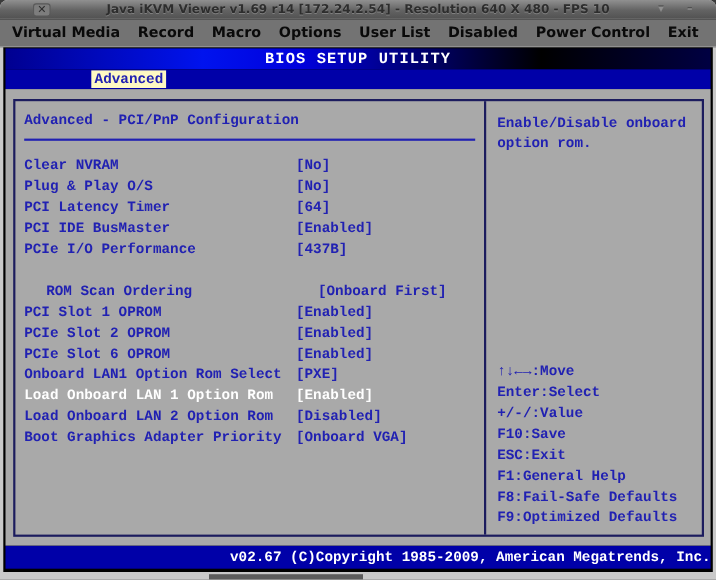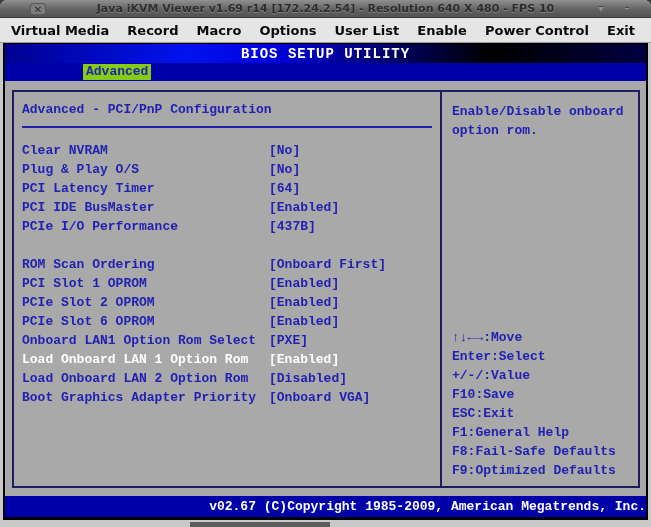--- a/index.html
+++ b/index.html
@@ -35,21 +35,21 @@
     text-align:center; font-size:10px; font-weight:bold;
     color:#2e2e2e; cursor:default;
   }
   .tb-close { margin-left:30px; background:#7d7d7d; border:1px solid #595959; border-radius:3px; }
   .tb-spacer { flex:1; }
   .tb-restore { margin-right:10px; color:#8f8f8f; text-shadow:0 -1px 0 #444; }
   .tb-min { margin-right:16px; color:#8f8f8f; text-shadow:0 -1px 0 #444; }
   
   .menubar {
     height:25px; flex:none;
-    background:#e5e5e5;
+    background:#737373;
     border-bottom:1px solid #9a9a9a;
     display:flex; align-items:center; justify-content:space-between;
     padding:0 16px 0 11px;
     text-align:center;
   }
   .menu-item {
     font-size:13px; font-weight:bold; color:#0a0a0a;
     white-space:nowrap; cursor:default;
   }
   
@@ -67,21 +67,21 @@
     color:#ffffff; font-size:14px; letter-spacing:1px;
     display:flex; align-items:center; justify-content:center;
   }
   .bios-tabs {
     height:18px; flex:none;
     background:#0000a8;
     display:flex; align-items:center;
   }
   .tab-active {
     margin-left:78px;
-    background:#84cc16; color:#2121b2;
+    background:#fef9c3; color:#2121b2;
     font-size:13px; line-height:16px; padding:0 3px;
   }
   .bios-body {
     flex:1; background:#a9a9a9; position:relative;
   }
   .panel {
     position:absolute; top:9px; left:7px; right:6px; bottom:8px;
     border:2px solid #1c1c5e;
     display:flex;
   }
@@ -98,21 +98,21 @@
     border-top:2px solid #2121b2;
     margin:8px 0 13px 0;
   }
   .setting-row {
     display:flex; height:19px; line-height:19px;
     font-size:13px; color:#2121b2; white-space:nowrap;
   }
   .setting-row .s-label { width:247px; flex:none; overflow:hidden; }
   .setting-row .s-value { flex:1; overflow:hidden; }
   .setting-row.selected { color:#ffffff; }
-  .setting-row.gap-before { margin-top:19px; }
+  .setting-row.gap-before { margin-top:19px;margin-left:20px; }
   .right-pane {
     flex:1; display:flex; flex-direction:column;
     padding:10px 4px 6px 10px; overflow:hidden;
   }
   .help-text {
     font-size:13px; color:#2121b2; line-height:19px; width:180px;
   }
   .key-hints { margin-top:auto; }
   .key-hint {
     font-size:13px; color:#2121b2; line-height:19px; white-space:nowrap;
@@ -151,21 +151,21 @@
       <div class="menu-item">Virtual Media</div>
 
       <div class="menu-item">Record</div>
 
       <div class="menu-item">Macro</div>
 
       <div class="menu-item">Options</div>
 
       <div class="menu-item">User List</div>
 
-      <div class="menu-item">Enable</div>
+      <div class="menu-item">Disabled</div>
 
       <div class="menu-item">Power Control</div>
 
       <div class="menu-item">Exit</div>
     </div>
 
   <div class="bios">
 
     <div class="bios-header">
       <span>BIOS SETUP UTILITY</span>

